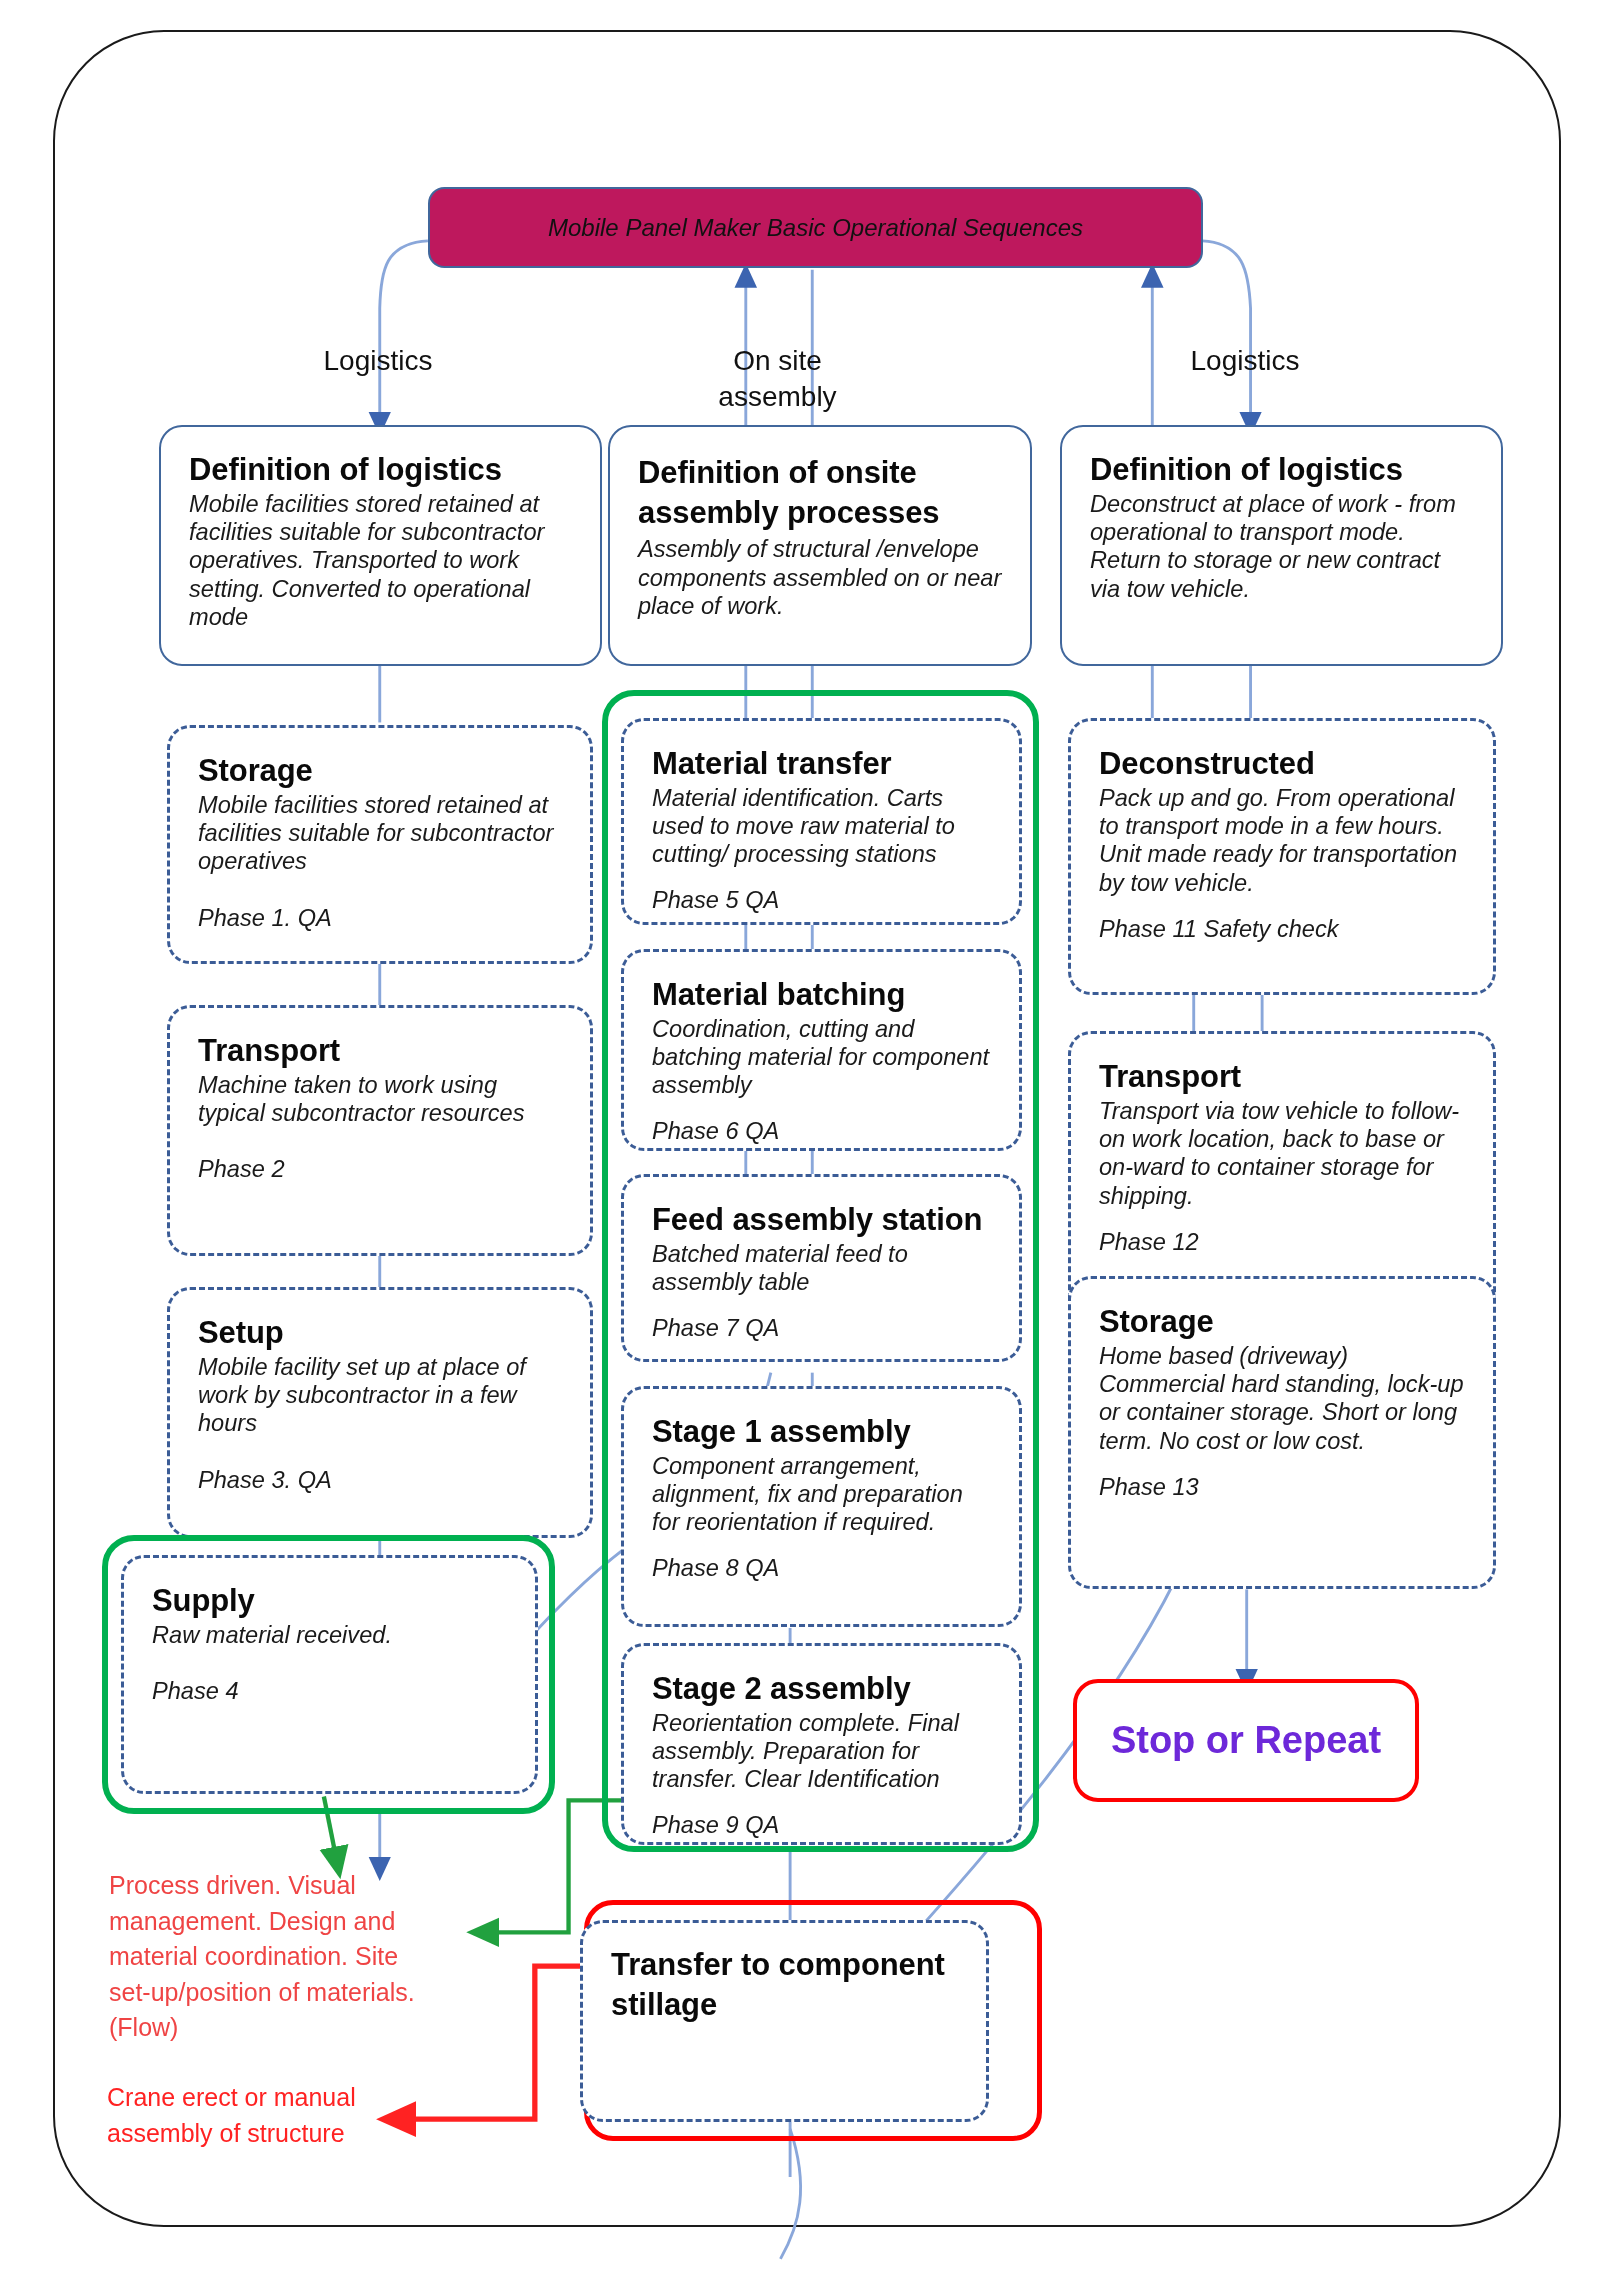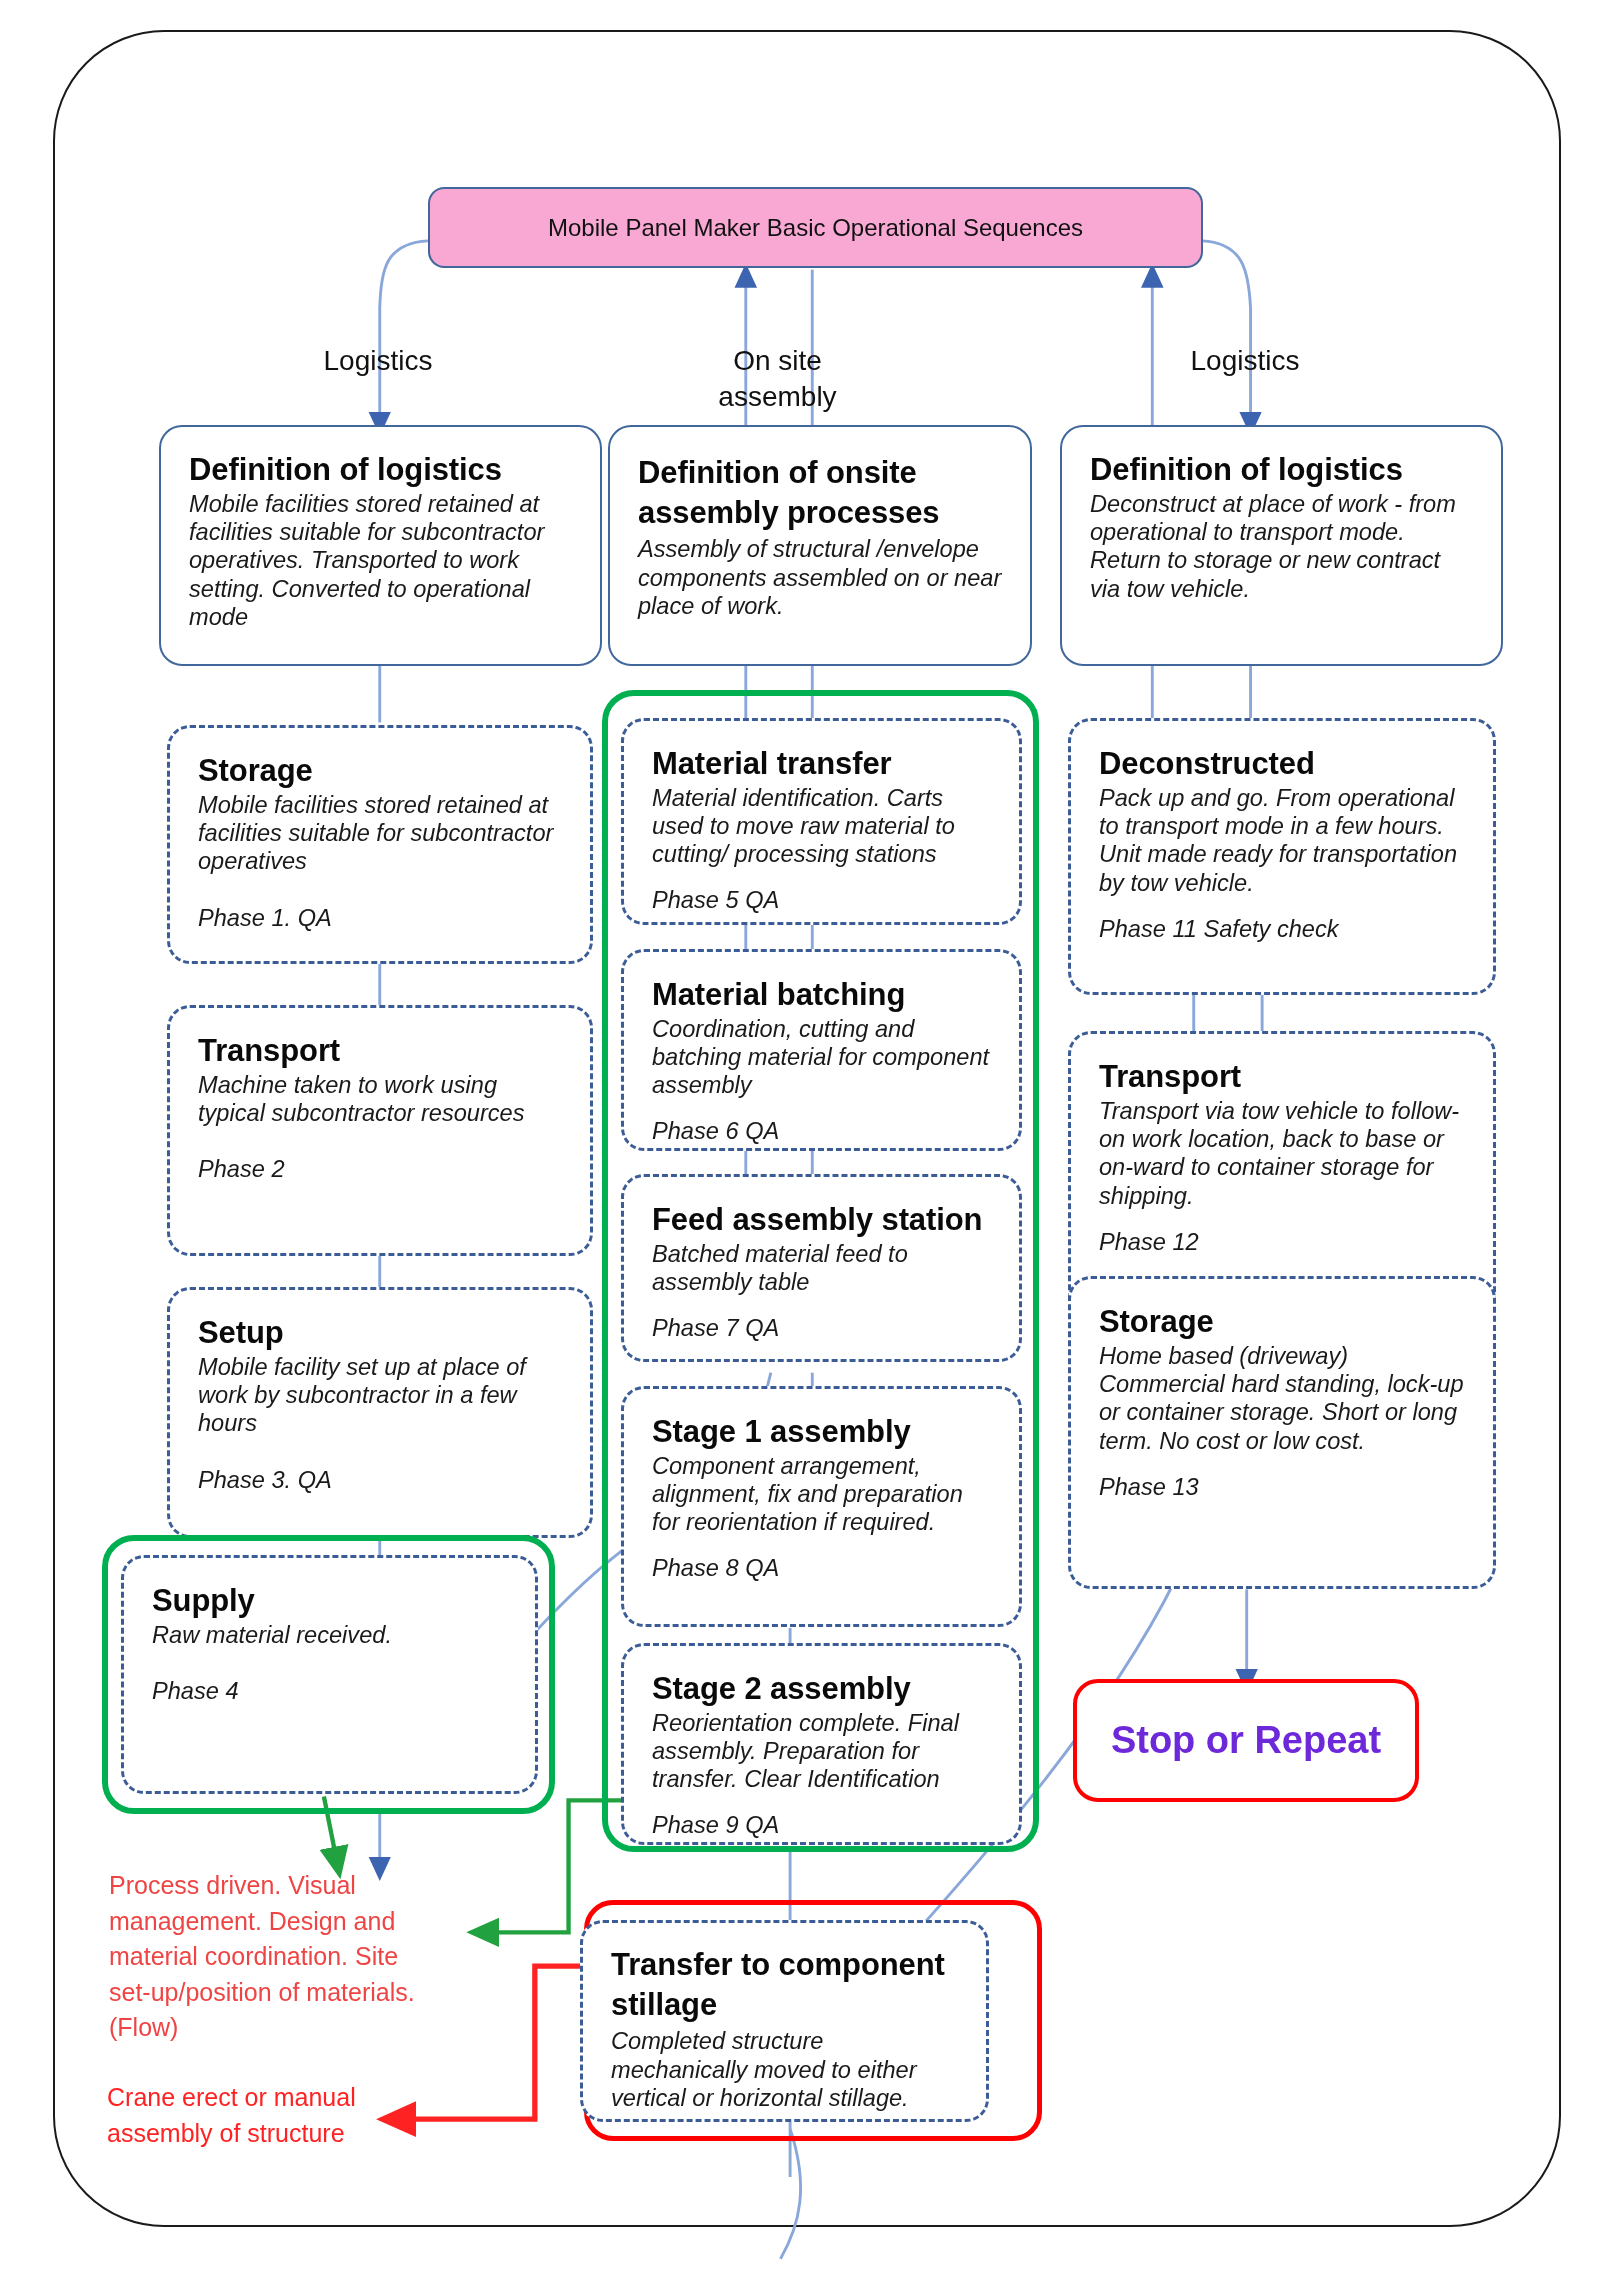--- a/index.html
+++ b/index.html
@@ -32,22 +32,22 @@
   .b-body{
     font-style:italic;font-size:23.6px;line-height:1.20;color:#1a1a1a;margin:0;
   }
   .b-phase{
     font-style:italic;font-size:23.6px;line-height:1.20;color:#1a1a1a;margin:28px 0 0 0;
   }
 
   
   #title-box{
     position:absolute;left:428px;top:187px;width:775px;height:81px;
-    border:2.9px solid #41679c;border-radius:16.4px;box-sizing:border-box;background:#f9a8d4;
-    display:flex;align-items:center;justify-content:center;
+    border:2.9px solid #41679c;border-radius:16.4px;box-sizing:border-box;background:#be185d;
+    display:flex;align-items:center;justify-content:center;font-style:italic;
   }
   #title-box .t{font-size:24px;color:#111;font-weight:400;}
 
   
   .branch-label{
     position:absolute;font-size:28px;color:#111;text-align:center;line-height:1.28;
   }
 
   
   #stop-repeat{
@@ -242,21 +242,20 @@
       <div class="b-title">Stage 2 assembly</div>
       <div class="b-body">Reorientation complete. Final assembly. Preparation for transfer. Clear Identification</div>
       <div class="b-phase" style="margin-top:17.3px;">Phase 9 QA</div>
     </div>
   </div>
 
   <div class="outline-red" style="left:584px;top:1900px;width:458px;height:241px;"></div>
   <div class="box dashed-blue" style="left:580px;top:1920px;width:409px;height:202px;">
     <div class="inner" style="padding-top:22px;">
       <div class="b-title two-line">Transfer to component stillage</div>
-      <div class="b-body">Completed structure mechanically moved to either vertical or horizontal stillage.</div>
     </div>
   </div>
 
   <div class="box solid-blue" style="left:1060px;top:425px;width:443px;height:241px;">
     <div class="inner">
       <div class="b-title">Definition of logistics</div>
       <div class="b-body">Deconstruct at place of work - from operational to transport mode. Return to storage or new contract via tow vehicle.</div>
     </div>
   </div>
 

